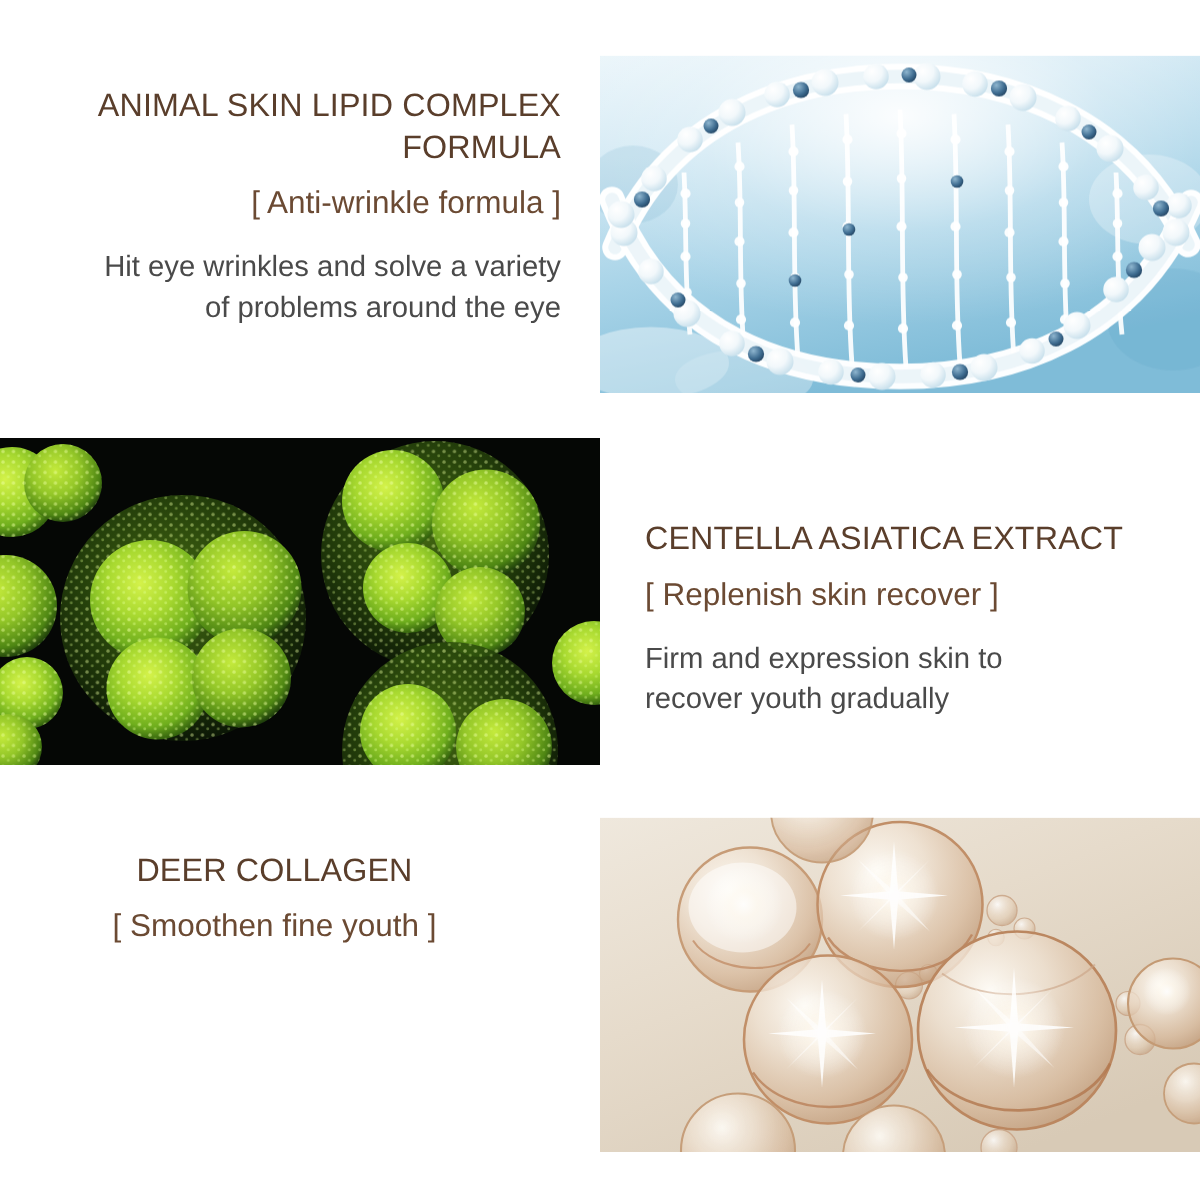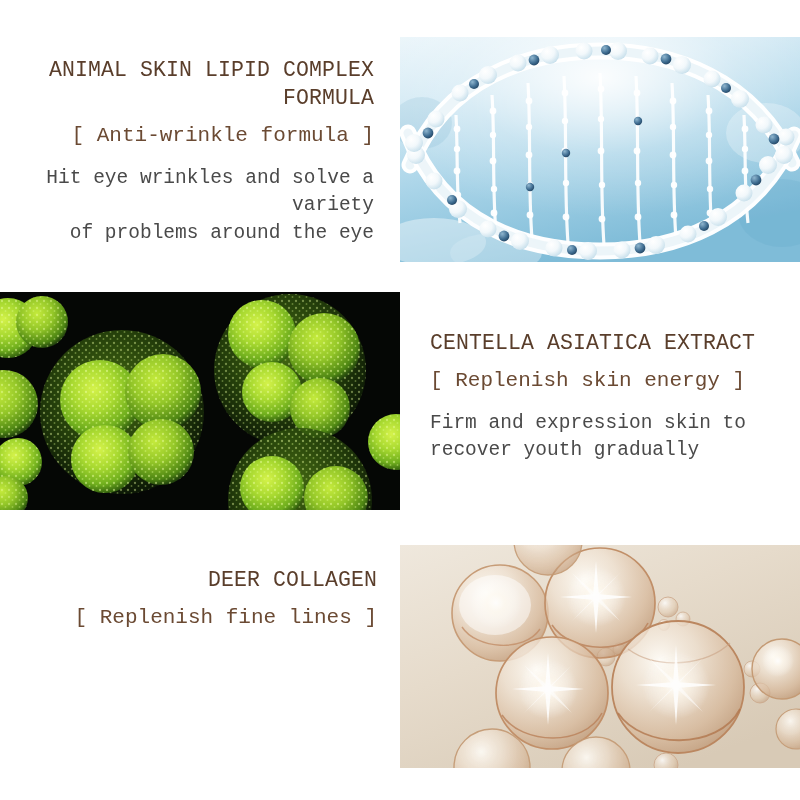--- a/index.html
+++ b/index.html
@@ -9,21 +9,21 @@
   }
   body {
     width: 800px;
     height: 800px;
     position: relative;
     overflow: hidden;
     font-family: "Liberation Sans", "DejaVu Sans", sans-serif;
     -webkit-font-smoothing: antialiased;
   }
 
-  .page { position: absolute; inset: 0; font-family: Liberation Mono, monospace; }
+  .page { position: absolute; inset: 0; }
 
   
   .text-block { position: absolute; }
   .heading {
     color: #5a3e2b;
     font-size: 21.5px;
     letter-spacing: 0.1px;
     line-height: 1.30;
     font-weight: 400;
     white-space: pre-line;
@@ -39,22 +39,22 @@
     color: #4a4a4a;
     font-size: 19.5px;
     line-height: 1.42;
     font-weight: 400;
     margin-top: 15px;
     white-space: pre-line;
   }
 
   
   #block-lipid      { left: -14px; top: 57px;  width: 388px; text-align: right; }
-  #block-centella   { left: 430px; top: 330px; width: 364px; text-align: left;  }
-  #block-collagen   { left: 11px;   top: 567px; width: 366px; text-align: right;}
+  #block-centella   { left: 430px; top: 346px; width: 364px; text-align: left;  }
+  #block-collagen   { left: 0;   top: 567px; width: 366px; text-align: center;}
 
   
   .img-frame {
     position: absolute;
     overflow: hidden;
   }
   #img-dna      { left: 400px; top: 37px;  width: 400px; height: 225px; }
   #img-cells    { left: 0px;   top: 292px; width: 400px; height: 218px; }
   #img-bubbles  { left: 400px; top: 545px; width: 400px; height: 223px; }
 
@@ -310,28 +310,28 @@
 
       <g>
         <circle cx="396" cy="150" r="28" fill="url(#cellA)"></circle>
         <circle cx="396" cy="150" r="28" fill="url(#speck)" opacity="0.55"></circle>
       </g>
     </svg>
   </div>
 
   <div class="text-block" id="block-centella">
     <div class="heading">CENTELLA ASIATICA EXTRACT</div>
-    <div class="subtitle">[ Replenish skin energy ]</div>
+    <div class="subtitle">[ Replenish skin recover ]</div>
     <div class="body-text">Firm and expression skin to
 recover youth gradually</div>
   </div>
 
   <div class="text-block" id="block-collagen">
     <div class="heading">DEER COLLAGEN</div>
-    <div class="subtitle">[ Replenish fine lines ]</div>
+    <div class="subtitle">[ Smoothen fine youth ]</div>
   </div>
 
   <div class="img-frame" id="img-bubbles">
     <svg viewBox="0 0 400 223" preserveAspectRatio="none" aria-hidden="true">
       <defs>
         <linearGradient id="bubBg" x1="0" y1="0" x2="0.7" y2="1">
           <stop offset="0%" stop-color="#efe8dd"></stop>
           <stop offset="45%" stop-color="#e6dbcb"></stop>
           <stop offset="100%" stop-color="#d8cab6"></stop>
         </linearGradient>

